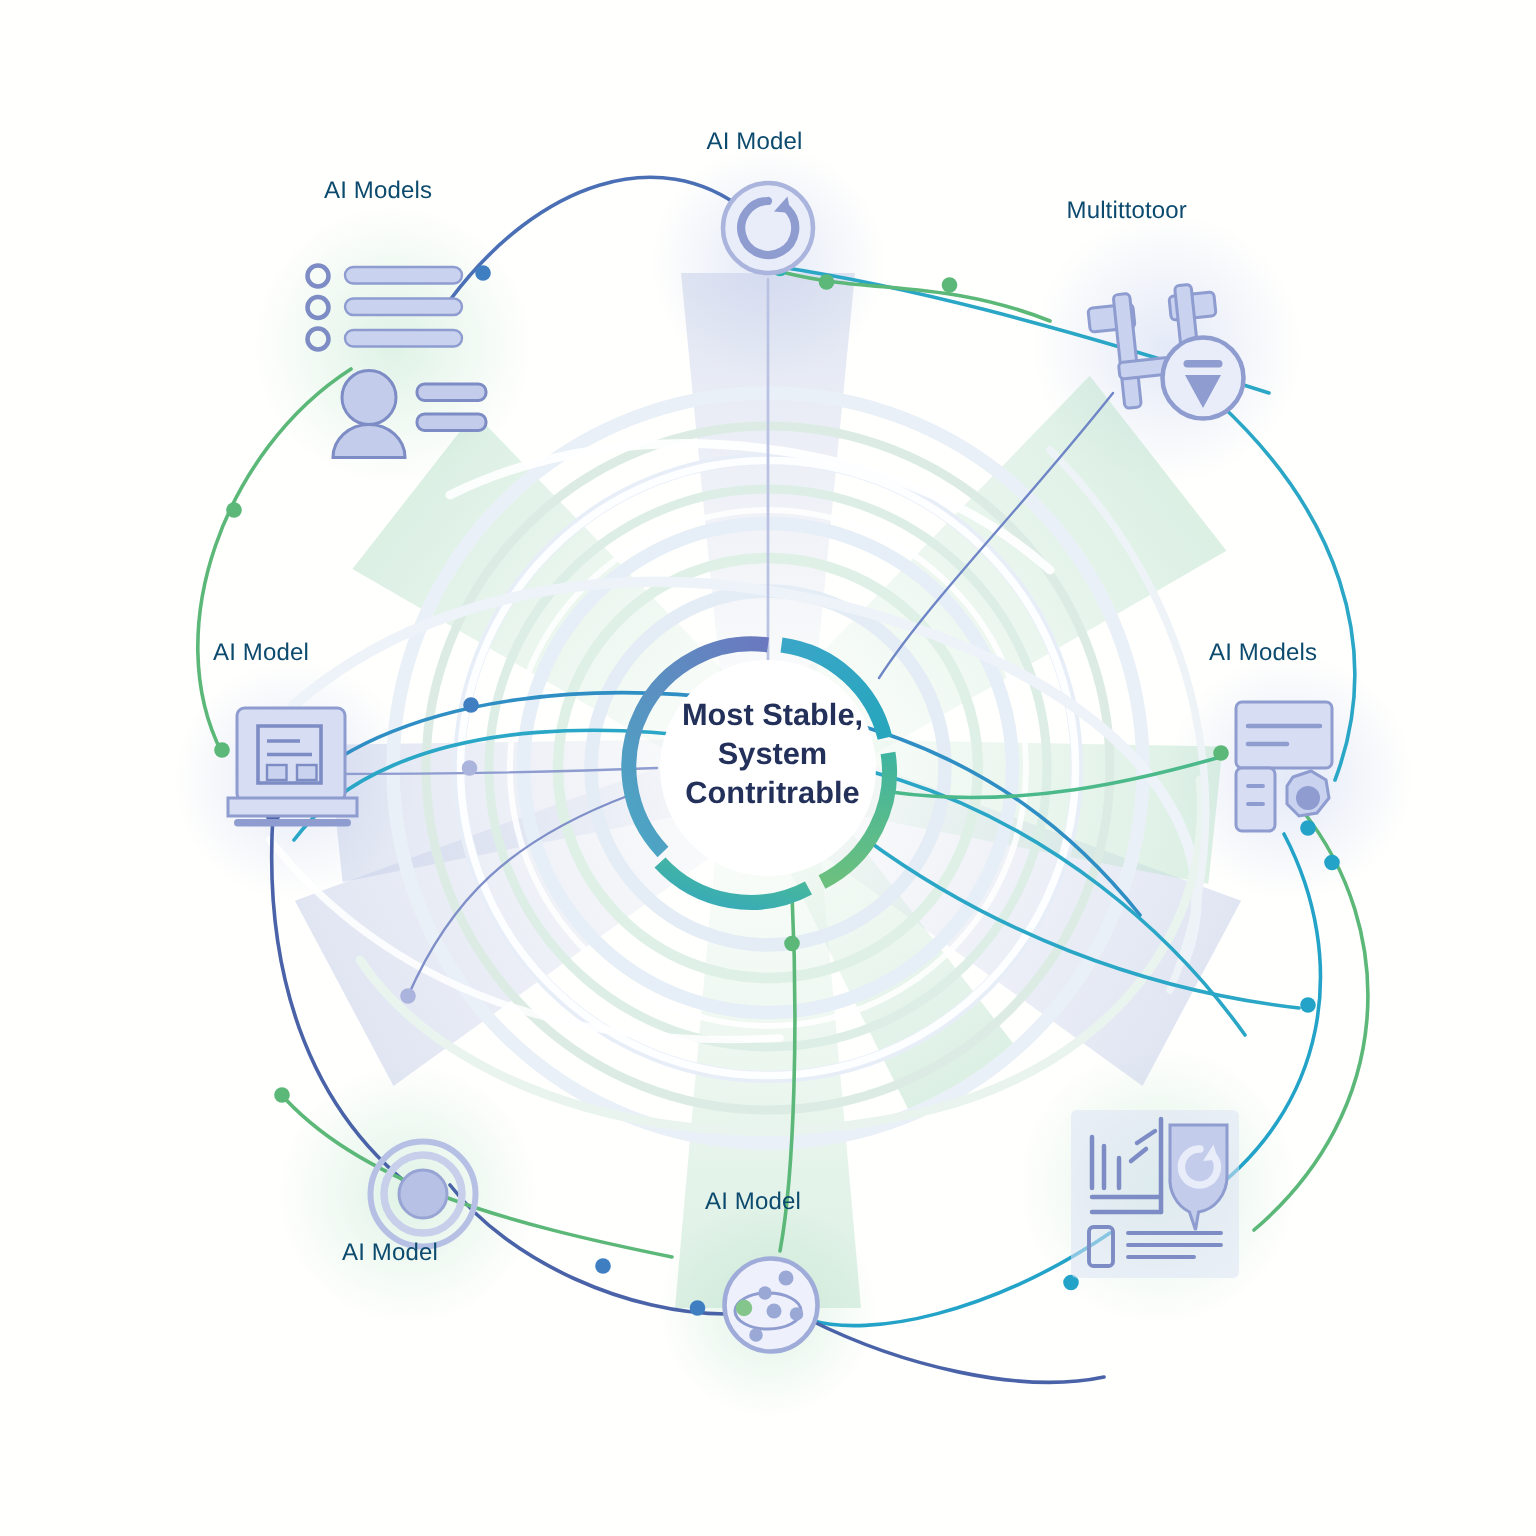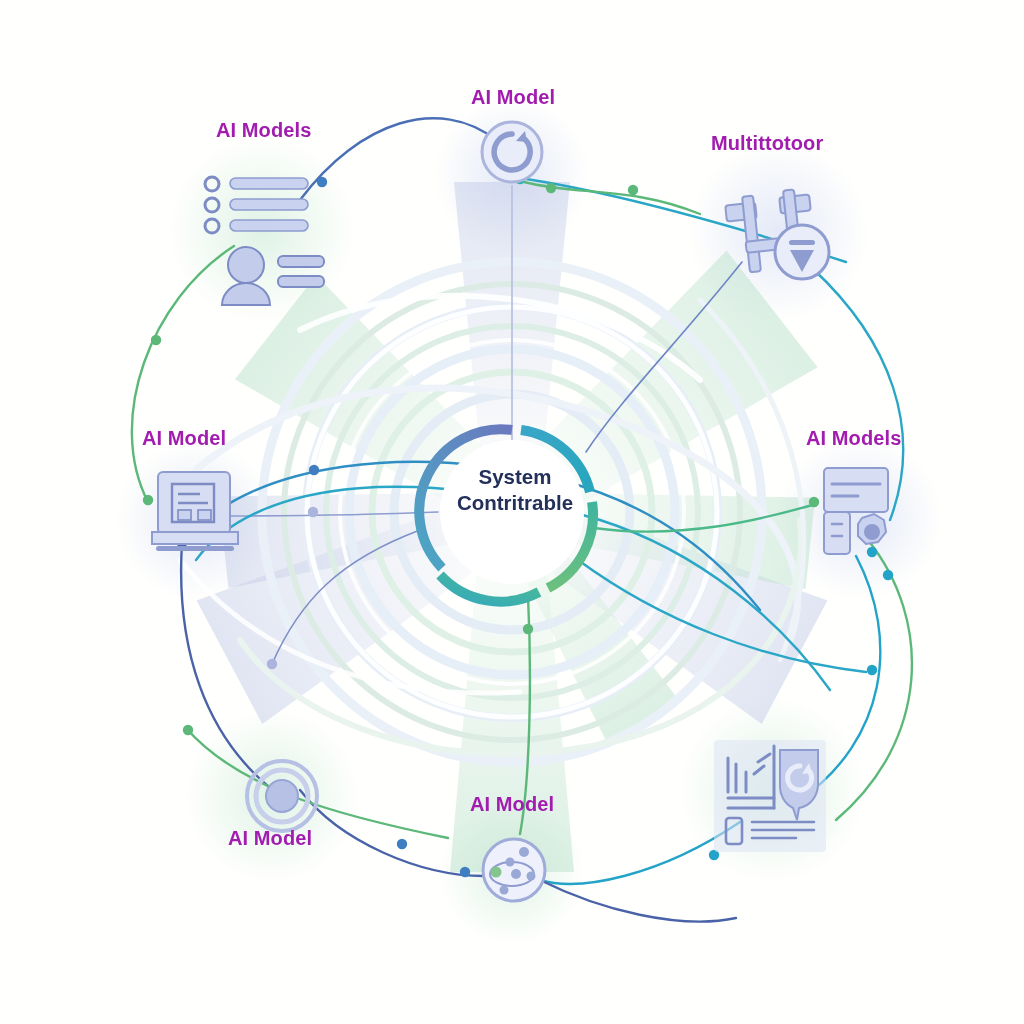--- a/index.html
+++ b/index.html
@@ -6,23 +6,23 @@
   body{
     width:1024px;height:1024px;overflow:hidden;
     background:#fffffd;
     font-family:"Liberation Sans", sans-serif;
   }
   #stage{position:relative;width:1024px;height:1024px;}
   #stage svg.layer{position:absolute;left:0;top:0;width:1024px;height:1024px;}
   .node-label{
     position:absolute;
     font-family:"Liberation Sans", sans-serif;
-    font-size:20px;
-    font-weight:700;
-    color:#a21caf;
+    font-size:16px;
+    font-weight:400;
+    color:#0c4a6e;
     letter-spacing:.1px;
     white-space:nowrap;
   }
   .center-text{
     position:absolute;
     left:432px;top:464px;width:166px;
     text-align:center;
     font-family:"Liberation Sans", sans-serif;
     font-size:20.5px;
     font-weight:700;
@@ -296,20 +296,21 @@
     <circle cx="512" cy="512" r="72" fill="#ffffff"></circle>
     <g fill="none" stroke-width="10" stroke-linecap="butt">
       <path stroke="url(#segTL)" d="M 512,430 A 82,82 0 0 0 442,568"></path>
       <path stroke="url(#segTR)" d="M 521,430 A 82,82 0 0 1 590,492"></path>
       <path stroke="url(#segR)" d="M 592,502 A 82,82 0 0 1 548,588"></path>
       <path stroke="url(#segBL)" d="M 539,592 A 82,82 0 0 1 440,575"></path>
     </g>
   </svg>
 
   <div class="center-text">
+    <span>Most Stable,</span>
     <span>System</span>
     <span>Contritrable</span>
   </div>
 
   <div class="node-label" style="left:216px;top:119px;">AI Models</div>
   <div class="node-label" style="left:471px;top:86px;">AI Model</div>
   <div class="node-label" style="left:711px;top:132px;">Multittotoor</div>
   <div class="node-label" style="left:142px;top:427px;">AI Model</div>
   <div class="node-label" style="left:806px;top:427px;">AI Models</div>
   <div class="node-label" style="left:228px;top:827px;">AI Model</div>

